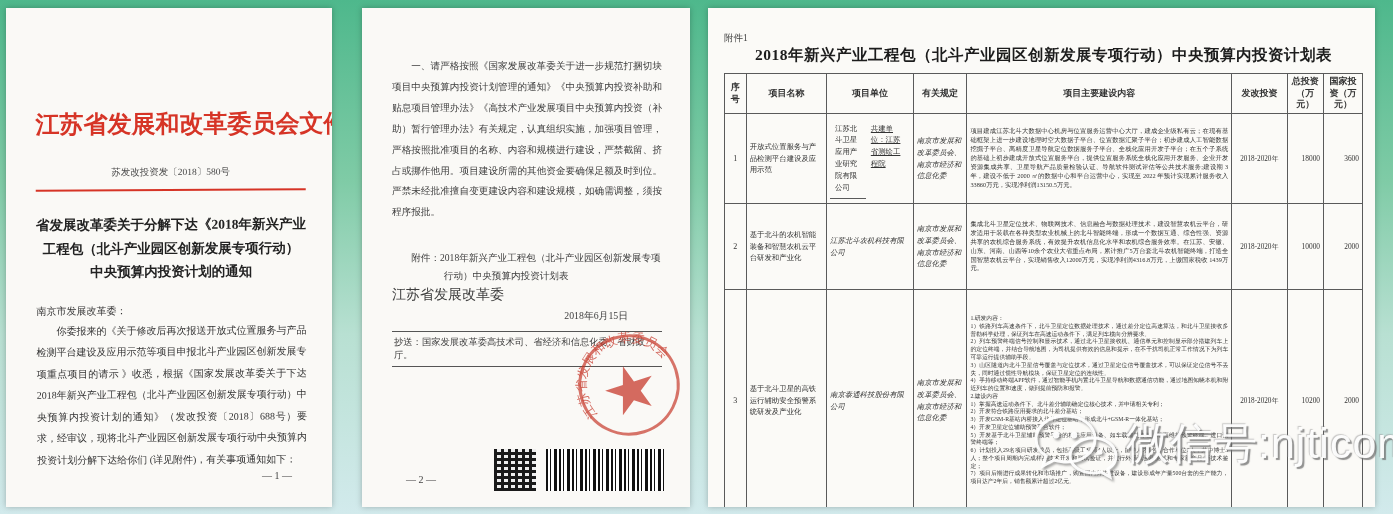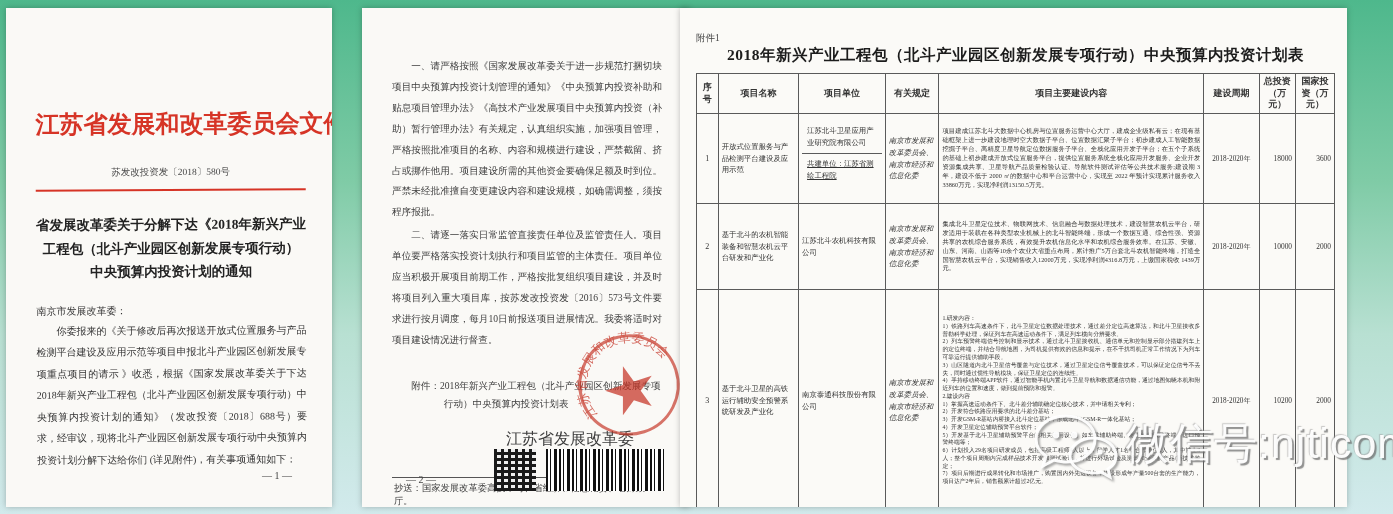--- a/index.html
+++ b/index.html
@@ -36,60 +36,60 @@
   .pageno-r{position:absolute;bottom:26px;right:40px;font-size:10px;color:#444;}
   .pageno-l{position:absolute;bottom:22px;left:44px;font-size:10px;color:#444;}
   
   #page2{left:362px;width:328px;}
   .p2-inner{padding:48px 28px 0 30px;position:relative;height:100%;box-sizing:border-box;}
   .p2-para{font-size:9.6px;line-height:2.18;text-align:justify;text-indent:2em;color:#3d3d3d;margin:0;}
   .p2-attach{
     margin-top:26px;font-size:9.6px;line-height:1.9;color:#3d3d3d;
     padding-left:5.4em;text-indent:-3.4em;
   }
-  .p2-sign{margin-top:16px;text-align:right;padding-right:28px;font-size:16px;color:#3d3d3d;}
+  .p2-sign{padding-right:28px;font-size:14px;color:#3d3d3d;}
   .p2-date{margin-top:6px;text-align:right;padding-right:34px;font-size:9.8px;color:#3d3d3d;}
   .foot-rule{border-top:1px solid #555;margin-top:8px;}
   .cc-line{font-size:9.3px;padding:4px 2px;color:#3d3d3d;}
   .issue-line{display:flex;justify-content:space-between;font-size:9.3px;padding:4px 2px;color:#3d3d3d;}
   .codes{position:absolute;right:26px;bottom:16px;display:flex;gap:10px;align-items:flex-end;}
   .qr{
     width:42px;height:42px;
     background-image:
       repeating-linear-gradient(0deg,#1a1a1a 0 3px,rgba(255,255,255,0) 3px 6px),
       repeating-linear-gradient(90deg,#1a1a1a 0 3px,#efefef 3px 7px);
   }
   .barcode{
     width:118px;height:42px;
     background-image:repeating-linear-gradient(90deg,#111 0 2px,#fff 2px 4px,#111 4px 5px,#fff 5px 8px,#111 8px 11px,#fff 11px 13px);
   }
   .seal{position:absolute;right:2px;top:318px;width:118px;height:118px;opacity:.85;}
   
-  #page3{left:680px;width:667px;background:#fbfaf7;}
+  #page3{left:708px;width:667px;background:#fbfaf7;}
   .p3-inner{padding:24px 12px 0 16px;}
   .attach-label{font-size:9.5px;color:#444;}
   .p3-title{margin-top:0;text-align:center;font-size:15.5px;font-weight:700;color:#1c1c1c;letter-spacing:.5px;}
   table.plan{
     margin-top:7px;width:100%;border-collapse:collapse;table-layout:fixed;
     font-family:"Liberation Serif","DejaVu Serif",serif;
   }
   table.plan th,table.plan td{
     border:1px solid #5a5a5a;color:#333;vertical-align:middle;
     padding:2px 3px;overflow:hidden;
   }
   table.plan th{font-size:9px;font-weight:700;text-align:center;height:32px;line-height:1.3;}
   td.c-no{text-align:center;font-size:8px;}
   td.c-name{font-size:7.4px;line-height:1.6;padding:2px 5px;}
-  td.c-unit{font-size:7.4px;line-height:1.6;padding:2px 5px;}
+  td.c-unit{font-size:7.4px;line-height:1.6;padding:2px 5px;font-style:italic;}
   td.c-dept{font-size:7.4px;line-height:1.6;padding:2px 4px;font-style:italic;}
   td.c-content{font-size:6.3px;line-height:1.42;text-align:justify;padding:3px 5px;vertical-align:top;}
   td.c-content.small{font-size:5.8px;line-height:1.34;white-space:pre-line;}
   td.c-period{font-size:7.2px;text-align:center;}
   td.c-money{font-size:7.4px;text-align:right;}
-  .unit-split{display:flex;flex-direction:column;height:100%;}
+  .unit-split{display:flex;flex-direction:row;height:100%;}
   .unit-split .u-top{flex:1;border-bottom:1px solid #5a5a5a;padding:4px 5px;font-size:7.4px;line-height:1.6;}
   .unit-split .u-bot{flex:0 0 34px;padding:4px 5px;font-size:7.4px;line-height:1.6;text-decoration:underline;}
   td.p-unitcell{padding:0;vertical-align:top;}
   tr.r1{height:90px;} tr.r2{height:86px;} tr.r3{height:222px;}
   
   .watermark{
     position:absolute;left:1030px;top:408px;display:flex;align-items:center;gap:4px;
     z-index:50;pointer-events:none;
   }
   .wm-text{
@@ -112,21 +112,20 @@
 中央预算内投资计划的通知</div>
     <div class="salutation">南京市发展改革委：</div>
     <p class="p1-body">你委报来的《关于修改后再次报送开放式位置服务与产品检测平台建设及应用示范等项目申报北斗产业园区创新发展专项重点项目的请示 》收悉，根据《国家发展改革委关于下达2018年新兴产业工程包（北斗产业园区创新发展专项行动）中央预算内投资计划的通知》（发改投资〔2018〕688号）要求，经审议，现将北斗产业园区创新发展专项行动中央预算内投资计划分解下达给你们 (详见附件)，有关事项通知如下：</p>
   </div>
   <div class="pageno-r">— 1 —</div>
 </div>
 
 <div class="page" id="page2">
   <div class="p2-inner">
     <p class="p2-para">一、请严格按照《国家发展改革委关于进一步规范打捆切块项目中央预算内投资计划管理的通知》《中央预算内投资补助和贴息项目管理办法》《高技术产业发展项目中央预算内投资（补助）暂行管理办法》有关规定，认真组织实施，加强项目管理，严格按照批准项目的名称、内容和规模进行建设，严禁截留、挤占或挪作他用。项目建设所需的其他资金要确保足额及时到位。严禁未经批准擅自变更建设内容和建设规模，如确需调整，须按程序报批。</p>
-    <p class="p2-para" style="margin-top:2px">二、请逐一落实日常监管直接责任单位及监管责任人。项目单位要严格落实投资计划执行和项目监管的主体责任。项目单位应当积极开展项目前期工作，严格按批复组织项目建设，并及时将项目列入重大项目库，按苏发改投资发〔2016〕573号文件要求进行按月调度，每月10日前报送项目进展情况。我委将适时对项目建设情况进行督查。</p>
     <div class="p2-attach">附件：2018年新兴产业工程包（北斗产业园区创新发展专项行动）中央预算内投资计划表</div>
     <div class="p2-sign">江苏省发展改革委</div>
     <div class="p2-date">2018年6月15日</div>
 
     <svg class="seal" viewBox="0 0 120 120">
       <g transform="rotate(-18 60 60)">
         <circle cx="60" cy="60" r="50" fill="none" stroke="#c53426" stroke-width="3" opacity=".8"></circle>
         <path id="sealArc" d="M 60 104 A 44 44 0 1 1 60.01 104" fill="none"></path>
         <text font-size="13" fill="#c53426" opacity=".85" font-family="'Liberation Serif',serif">
           <textPath href="#sealArc" startOffset="18%">江苏省发展和改革委员会</textPath>
@@ -167,21 +166,21 @@
           <col style="width:5.7%">
           <col style="width:6.1%">
       </colgroup>
       <thead>
         <tr>
           <th>序号</th>
           <th>项目名称</th>
           <th>项目单位</th>
           <th>有关规定</th>
           <th>项目主要建设内容</th>
-          <th>建设周期</th>
+          <th>发改投资</th>
           <th>总投资（万元）</th>
           <th>国家投资（万元）</th>
         </tr>
       </thead>
       <tbody>
         <tr class="r1">
           <td class="c-no">1</td>
           <td class="c-name">开放式位置服务与产品检测平台建设及应用示范</td>
           <td class="p-unitcell">
             <div class="unit-split">

